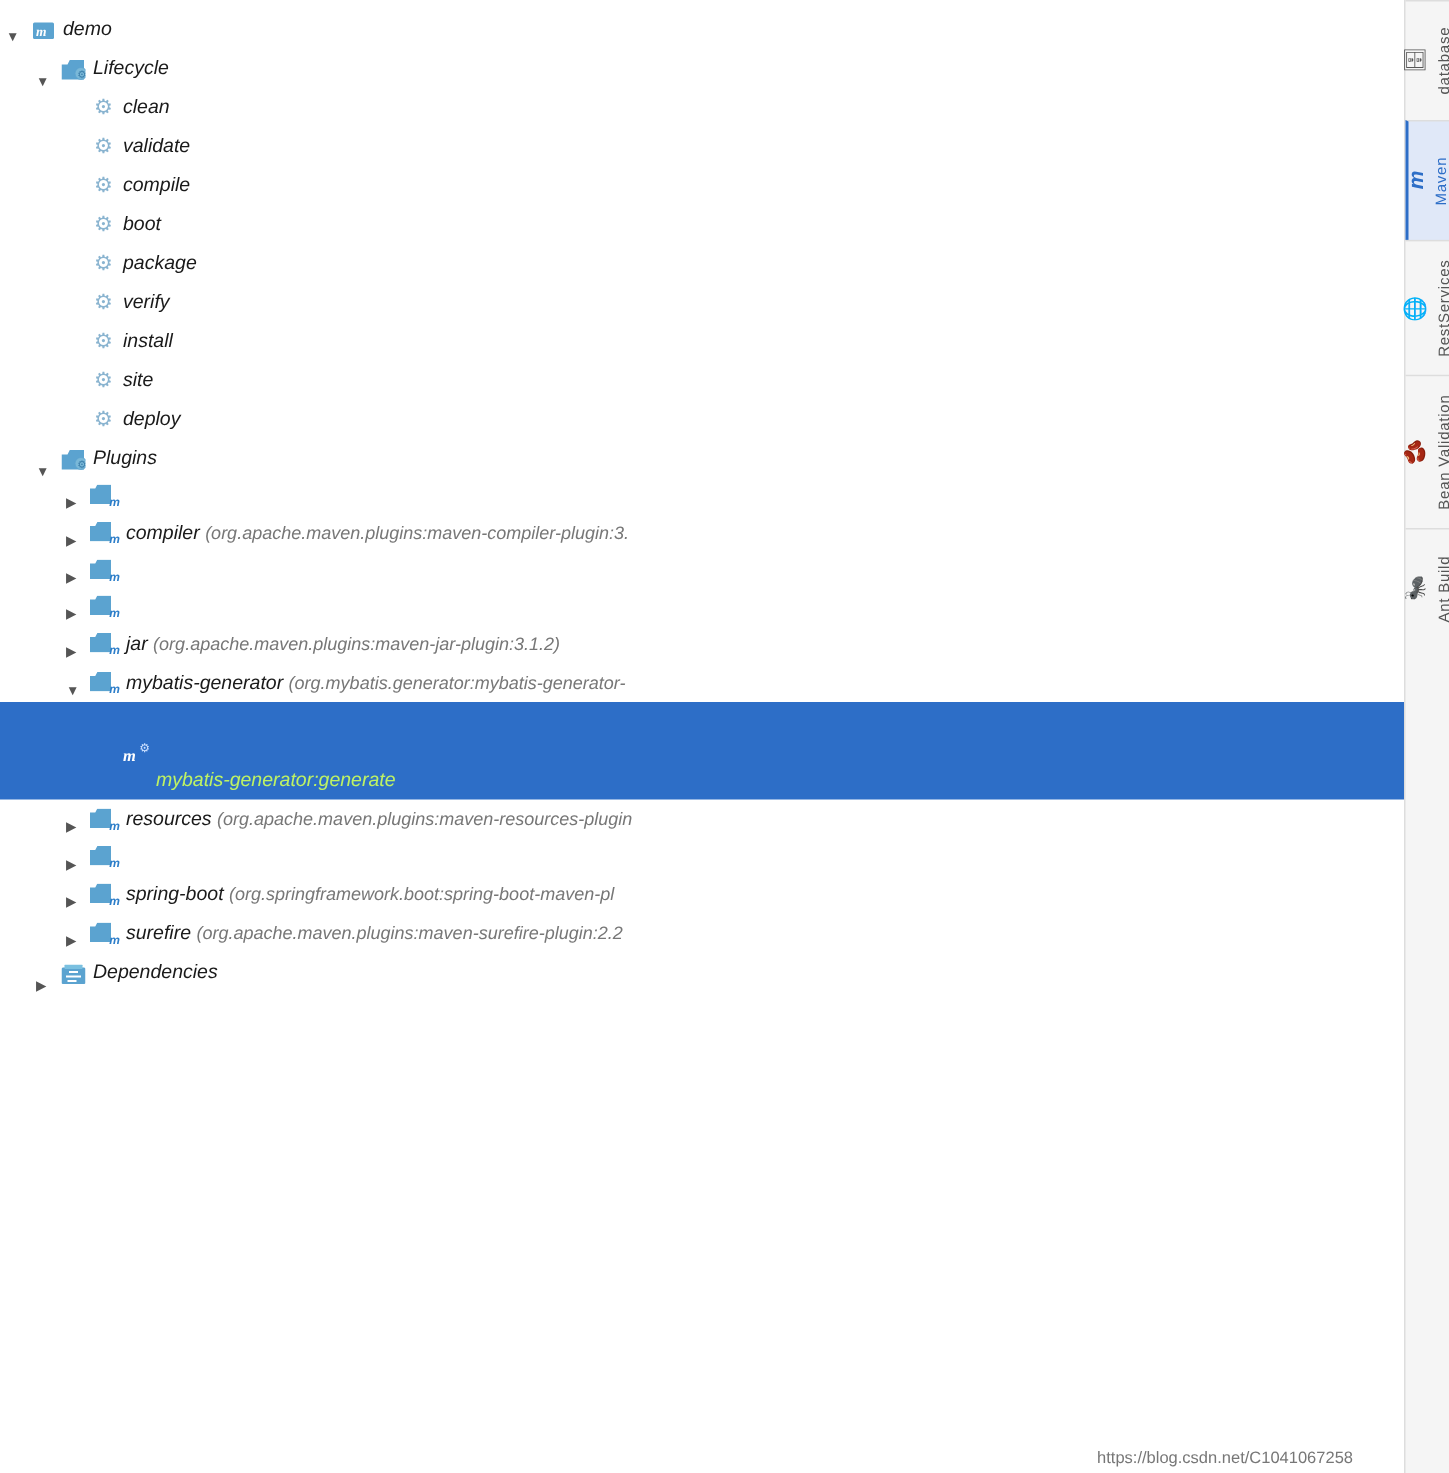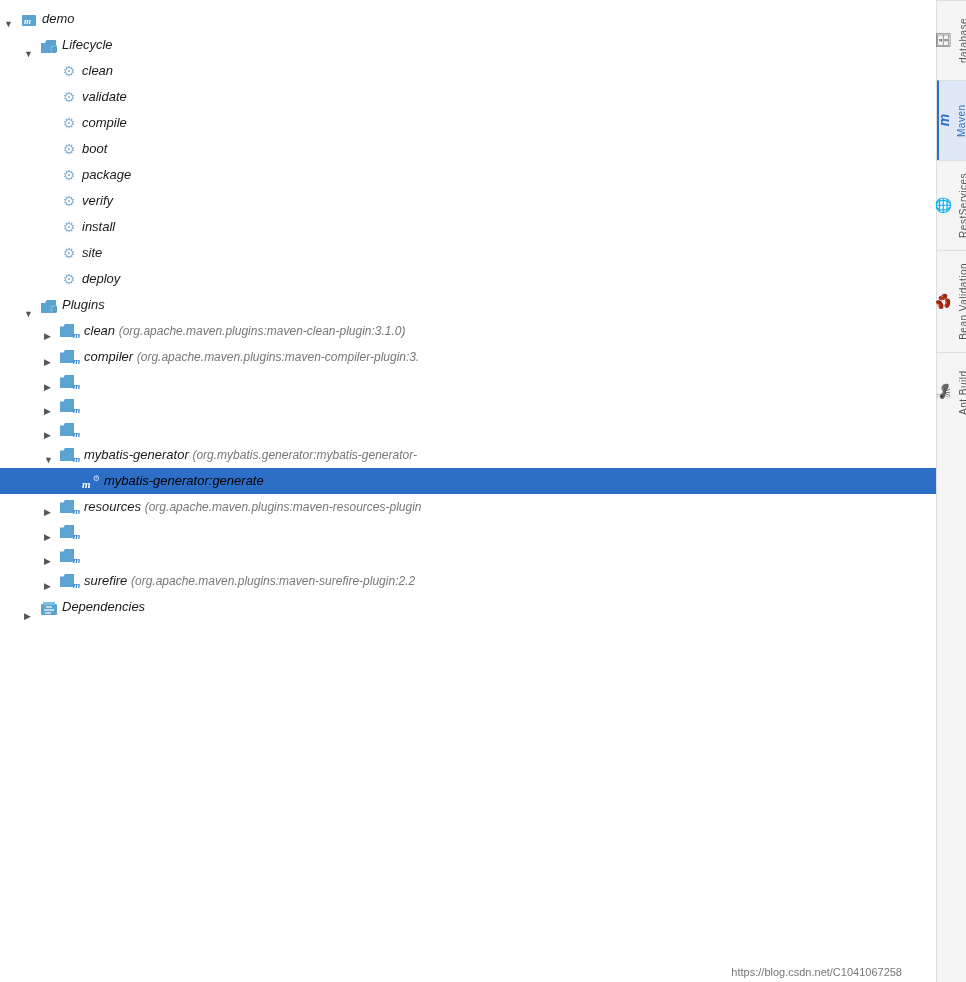--- a/index.html
+++ b/index.html
@@ -30,21 +30,22 @@
       line-height: 22px;
       min-height: 24px;
     }
 
     .tree-item.selected {
       background: #2d6ec7;
       color: #fff;
     }
 
     .tree-item.selected .item-label {
-      color: #000000;
+      color: #bef264;
+      margin-top: 39px;
     }
 
     .item-label {
       color: #1a1a1a;
       font-size: 13px;
       font-style: italic;
     }
 
     .item-label .muted {
       color: #777;
@@ -298,24 +299,20 @@
     </span>
     <span class="item-label">Plugins</span>
   </div>
 
   <div class="tree-item indent-2">
     <span class="arrow arrow-right"></span>
     <div class="plugin-icon-wrapper">
       <div class="plugin-icon-base"></div>
       <span class="plugin-icon-m">m</span>
     </div>
-    <span class="item-label">
-      <span>clean</span>
-      <span class="muted">(org.apache.maven.plugins:maven-clean-plugin:3.1.0)</span>
-    </span>
   </div>
 
   <div class="tree-item indent-2">
     <span class="arrow arrow-right"></span>
     <div class="plugin-icon-wrapper">
       <div class="plugin-icon-base"></div>
       <span class="plugin-icon-m">m</span>
     </div>
     <span class="item-label">
       <span>compiler</span>
@@ -338,20 +335,24 @@
       <span class="plugin-icon-m">m</span>
     </div>
   </div>
 
   <div class="tree-item indent-2">
     <span class="arrow arrow-right"></span>
     <div class="plugin-icon-wrapper">
       <div class="plugin-icon-base"></div>
       <span class="plugin-icon-m">m</span>
     </div>
+    <span class="item-label">
+      <span>jar</span>
+      <span class="muted">(org.apache.maven.plugins:maven-jar-plugin:3.1.2)</span>
+    </span>
   </div>
 
   <div class="tree-item indent-2">
     <span class="arrow arrow-down"></span>
     <div class="plugin-icon-wrapper">
       <div class="plugin-icon-base"></div>
       <span class="plugin-icon-m">m</span>
     </div>
     <span class="item-label">
       <span>mybatis-generator</span>
@@ -387,20 +388,24 @@
       <span class="plugin-icon-m">m</span>
     </div>
   </div>
 
   <div class="tree-item indent-2">
     <span class="arrow arrow-right"></span>
     <div class="plugin-icon-wrapper">
       <div class="plugin-icon-base"></div>
       <span class="plugin-icon-m">m</span>
     </div>
+    <span class="item-label">
+      <span>spring-boot</span>
+      <span class="muted">(org.springframework.boot:spring-boot-maven-pl</span>
+    </span>
   </div>
 
   <div class="tree-item indent-2">
     <span class="arrow arrow-right"></span>
     <div class="plugin-icon-wrapper">
       <div class="plugin-icon-base"></div>
       <span class="plugin-icon-m">m</span>
     </div>
     <span class="item-label">
       <span>surefire</span>

